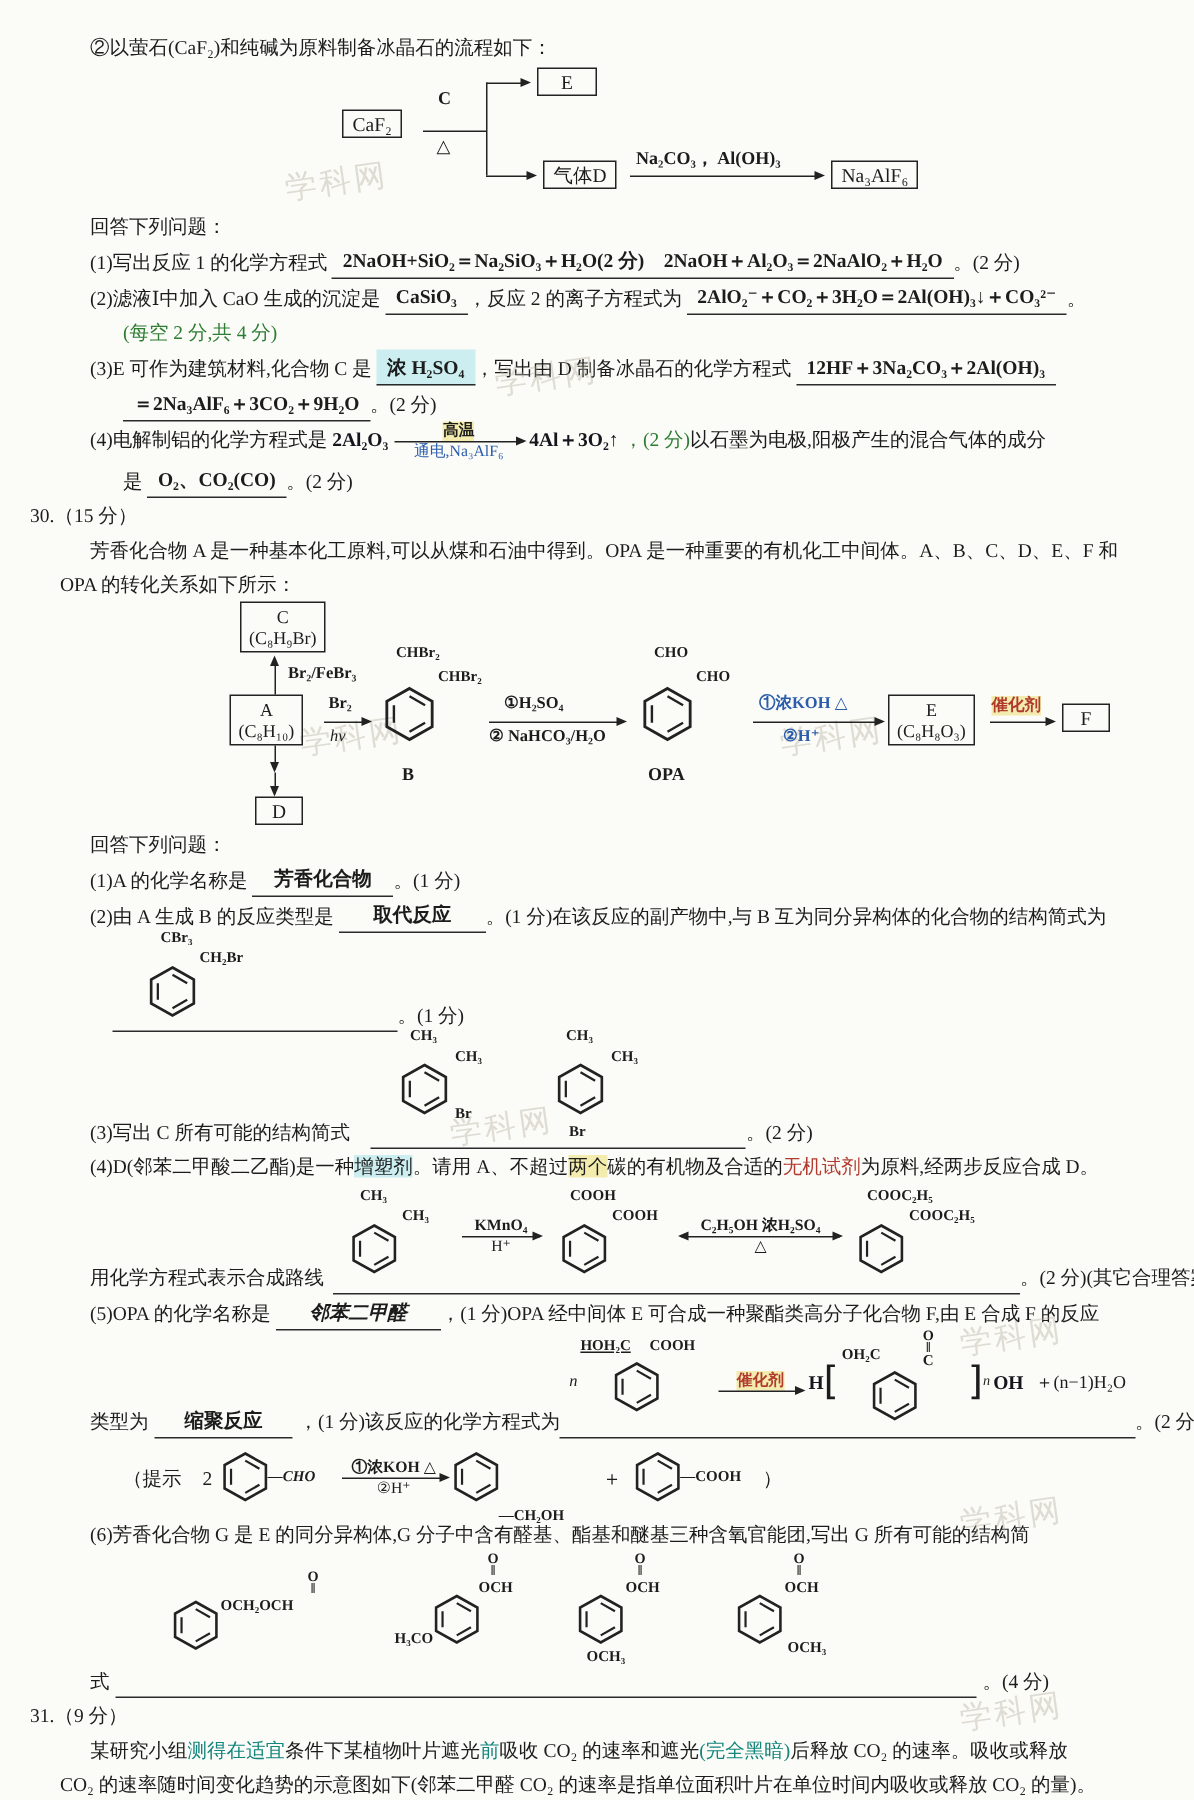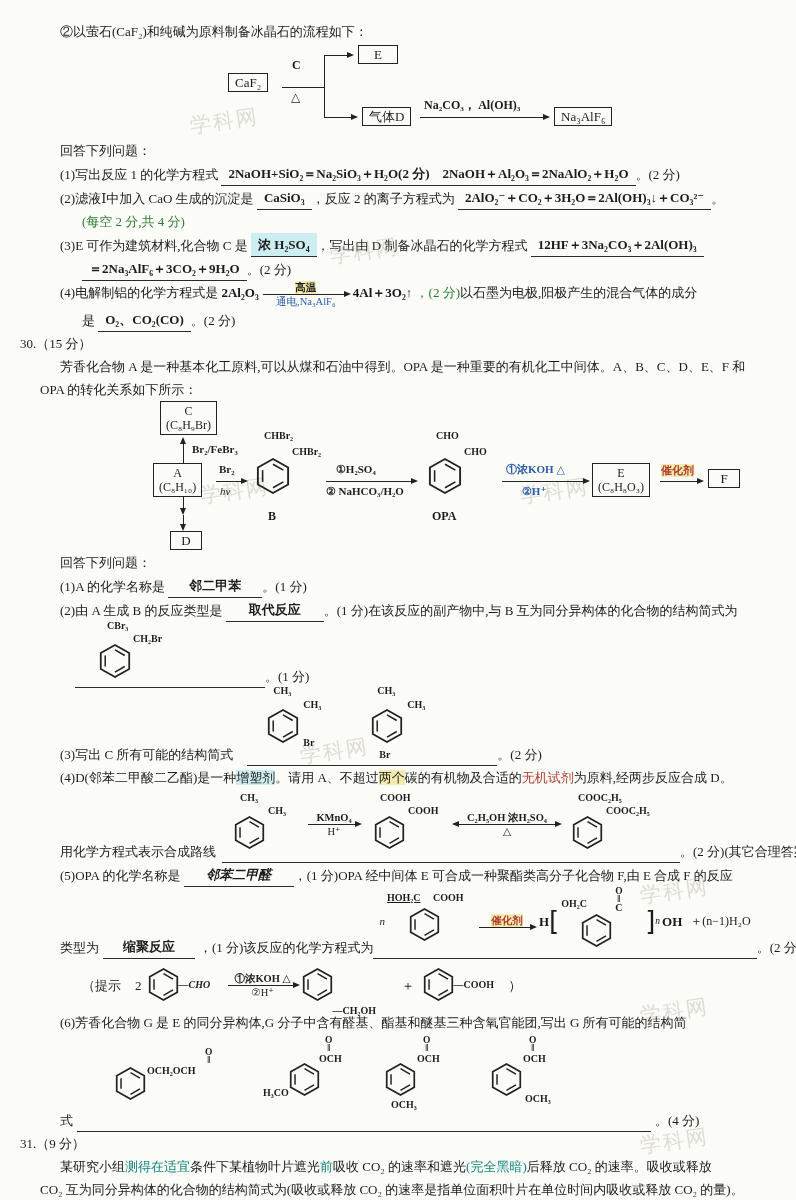--- a/index.html
+++ b/index.html
@@ -180,21 +180,21 @@
     <div class="box" style="left:688px;top:68px;min-width:18px;">F</div>
 
     <div class="vline vdn" style="left:163px;top:96px;height:16px;"></div>
     <div class="vline vdn" style="left:163px;top:114px;height:14px;"></div>
     <div class="box" style="left:150px;top:130px;min-width:18px;">D</div>
   </div>
 
   <p class="ln">回答下列问题：</p>
 
   <p class="ln"><span>(1)A 的化学名称是</span>
-    <span class="blank" style="min-width:80px;">邻二甲苯</span><span>。(1 分)</span></p>
+    <span class="blank" style="min-width:80px;">芳香化合物</span><span>。(1 分)</span></p>
 
   <p class="ln"><span>(2)由 A 生成 B 的反应类型是</span>
     <span class="blank" style="min-width:84px;">取代反应</span><span>。(1 分)在该反应的副产物中,与 B 互为同分异构体的化合物的结构简式为</span></p>
 
   <div class="ansline" style="margin-left:55px;height:66px;">
     <div class="ubox" style="width:170px;height:63px;align-items:flex-start;">
       <div class="mol" style="width:120px;height:58px;">
         <span class="lb" style="left:22px;top:0px;">CBr₃</span>
         <span class="lb" style="left:48px;top:13px;">CH₂Br</span>
         <svg class="bz ringpos" style="left:14px;top:22px;" width="32" height="36" viewBox="0 0 36 40">
@@ -387,15 +387,15 @@
     </div>
   </div>
   <div class="ansline" style="height:24px;">
     <span>式</span>
     <span class="blank" style="min-width:560px;margin:0 4px;"></span>
     <span class="nowrap">。(4 分)</span>
   </div>
 
   <p class="ln0">31.（9 分）</p>
   <p class="ln"><span>某研究小组</span><span class="teal">测得在适宜</span><span>条件下某植物叶片遮光</span><span class="teal">前</span><span>吸收 CO₂ 的速率和遮光</span><span class="teal">(完全黑暗)</span><span>后释放 CO₂ 的速率。吸收或释放</span></p>
-  <p class="ln0" style="margin-left:20px;">CO₂ 互为同分异构体的化合物的结构简式为(吸收或释放 CO₂ 的速率是指单位面积叶片在单位时间内吸收或释放 CO₂ 的量)。</p>
+  <p class="ln0" style="margin-left:20px;">CO₂ 的速率随时间变化趋势的示意图如下(邻苯二甲醛 CO₂ 的速率是指单位面积叶片在单位时间内吸收或释放 CO₂ 的量)。</p>
 
 </div>
 
 </body></html>

